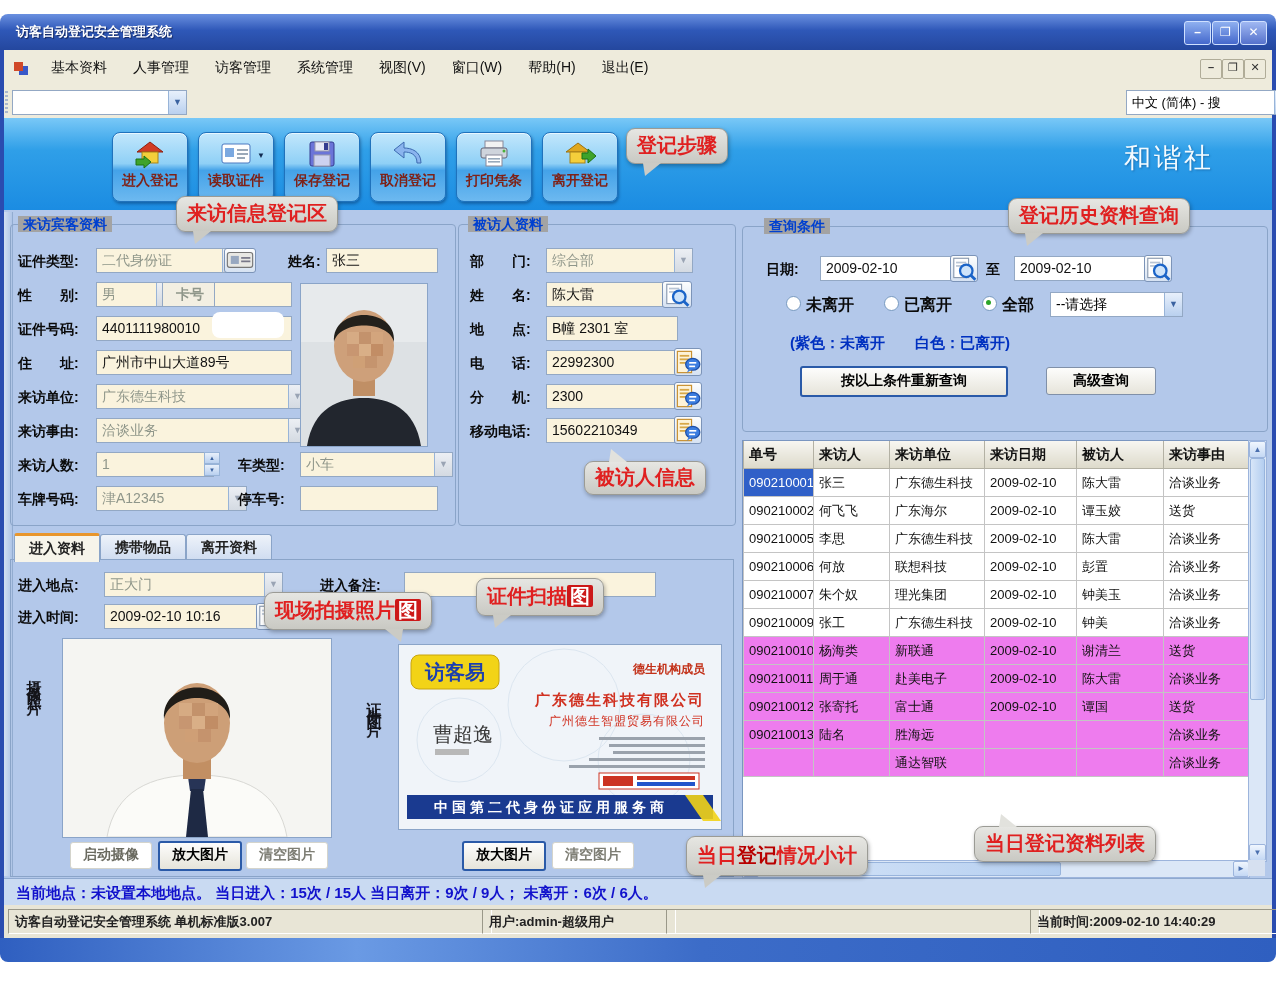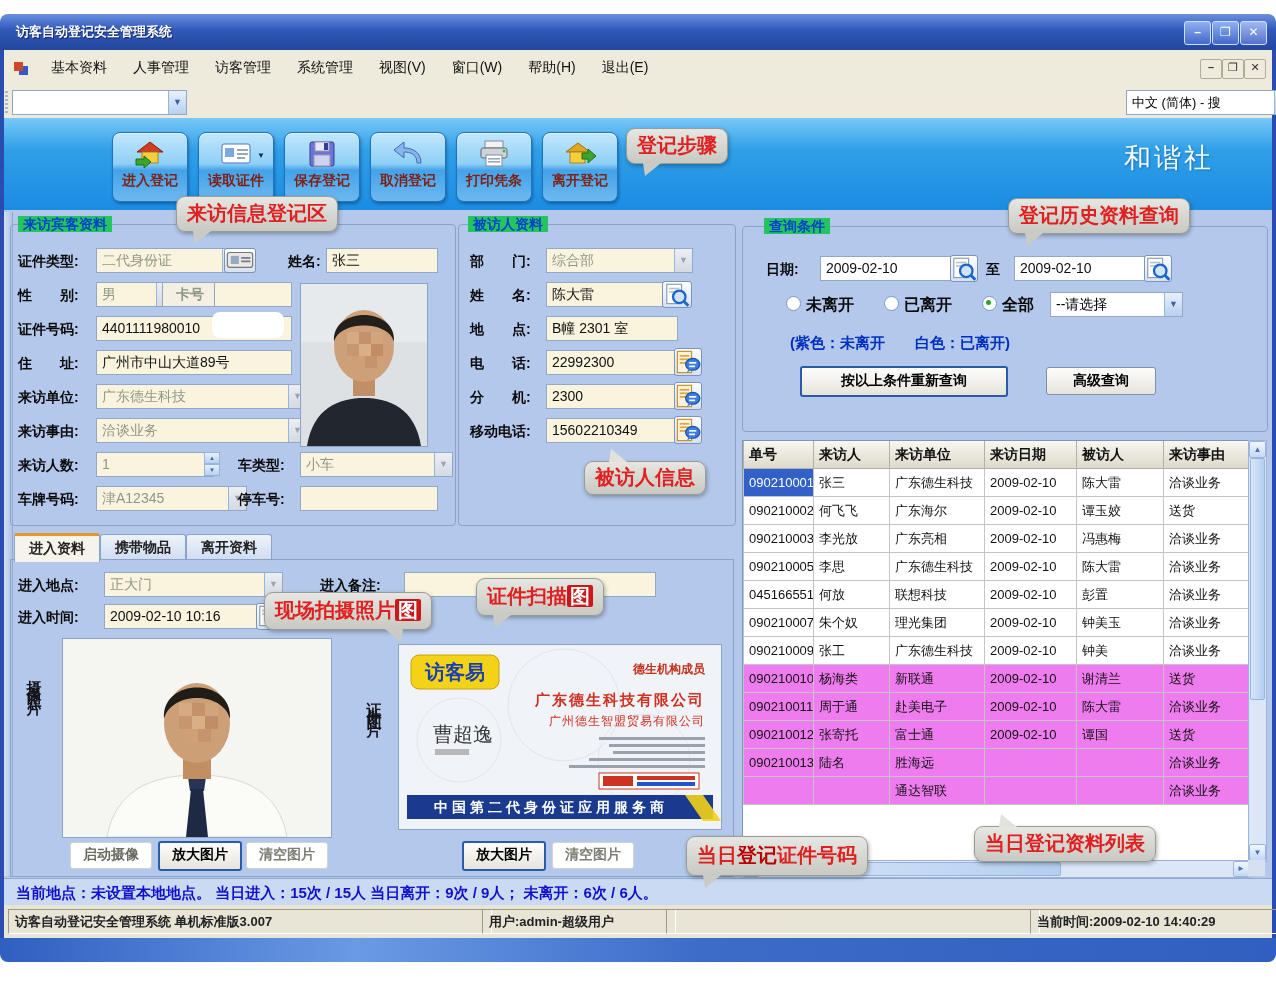--- a/index.html
+++ b/index.html
@@ -36,21 +36,21 @@
   .ab-icon{display:block;width:34px;height:30px;margin:6px auto 0}
   .ab-icon svg{width:34px;height:30px}
   .ab-caret{position:absolute;right:8px;top:18px;font-size:8px;color:#102a50}
   .ab-label{display:block;margin-top:3px;font-size:14px;font-weight:bold;color:#7e2218}
   #brand{position:absolute;right:2px;top:140px;width:150px;color:#f4fbff;font-size:27px;letter-spacing:3px;
     white-space:nowrap;overflow:hidden;text-shadow:1px 1px 2px #1a6eb0}
   
   #content{position:absolute;left:4px;top:210px;width:1268px;height:668px;background:#b3c8ea}
   #left-strip{position:absolute;left:4px;top:212px;width:8px;height:664px;background:linear-gradient(90deg,#d2dff2,#aec4e6);border-right:1px solid #92acd0}
   .groupbox{position:absolute;border:1px solid #8aa4c8;border-radius:4px}
-  .gb-title{position:absolute;font-size:14px;font-weight:bold;color:#0040d0;background:#22c55e;padding:0 5px;line-height:16px}
+  .gb-title{position:absolute;font-size:14px;font-weight:bold;color:#0040d0;background:#a3a3a3;padding:0 5px;line-height:16px}
   .lbl{position:absolute;font-size:14px;font-weight:bold;color:#0a0a0a;white-space:nowrap}
   .input{position:absolute;height:23px;background:#faf3dd;border:1px solid #93a8c4;font-size:14px;
     line-height:23px;padding:0 5px;overflow:hidden;white-space:nowrap;color:#111}
   .input.white{background:#fff}
   .input.disabled{color:#8f968a}
   .icon-btn{position:absolute;border:1px solid #7c94b8;border-radius:3px;background:linear-gradient(#fdfefe,#d6e2f2);text-align:center}
   .icon-btn svg{width:100%;height:100%}
   .spin{position:absolute;width:16px;height:23px;display:flex;flex-direction:column}
   .spin span{flex:1;font-size:6px;line-height:10px;text-align:center;color:#3a62a0;background:linear-gradient(#e8f0fb,#b9d0ef);border:1px solid #98b4d8}
   .redact{position:absolute;background:#fff;border-radius:8px}
@@ -370,37 +370,29 @@
         </tr>
         <tr>
           <td>090210002</td>
           <td>何飞飞</td>
           <td>广东海尔</td>
           <td>2009-02-10</td>
           <td>谭玉姣</td>
           <td>送货</td>
         </tr>
         <tr>
-          <td>090210003</td>
-          <td>李光放</td>
-          <td>广东亮相</td>
-          <td>2009-02-10</td>
-          <td>冯惠梅</td>
-          <td>洽谈业务</td>
-        </tr>
-        <tr>
           <td>090210005</td>
           <td>李思</td>
           <td>广东德生科技</td>
           <td>2009-02-10</td>
           <td>陈大雷</td>
           <td>洽谈业务</td>
         </tr>
         <tr>
-          <td>045166551</td>
+          <td>090210006</td>
           <td>何放</td>
           <td>联想科技</td>
           <td>2009-02-10</td>
           <td>彭置</td>
           <td>洽谈业务</td>
         </tr>
         <tr>
           <td>090210007</td>
           <td>朱个奴</td>
           <td>理光集团</td>
@@ -548,21 +540,21 @@
 </div>
 <div class="btn focus" style="left:462px;top:841px;width:80px;height:26px;line-height:22px">放大图片</div>
 <div class="btn flat" style="left:552px;top:842px;width:80px;height:25px;line-height:23px">清空图片</div>
 
 <div class="callout tail-bl" id="co-steps" style="left:626px;top:128px;height:34px;line-height:32px"><span>登记步骤</span></div>
 <div class="callout tail-bl" id="co-visitor-area" style="left:176px;top:196px;height:34px;line-height:32px"><span>来访信息登记区</span></div>
 <div class="callout tail-bl" id="co-history-query" style="left:1008px;top:198px;height:34px;line-height:32px"><span>登记历史资料查询</span></div>
 <div class="callout tail-tl" id="co-interviewee" style="left:584px;top:461px;height:32px;line-height:30px"><span>被访人信息</span></div>
 <div class="callout tail-br" id="co-live-photo" style="left:264px;top:592px;height:36px;line-height:34px"><span>现场拍摄照片</span><span class="co-hl">图</span></div>
 <div class="callout tail-bl" id="co-id-scan" style="left:476px;top:578px;height:36px;line-height:34px"><span>证件扫描</span><span class="co-hl">图</span></div>
-<div class="callout tail-bl" id="co-daily-summary" style="left:686px;top:836px;height:38px;line-height:36px"><span>当日</span><span class="co-strong">登记</span><span>证件号码</span></div>
+<div class="callout tail-bl" id="co-daily-summary" style="left:686px;top:836px;height:38px;line-height:36px"><span>当日</span><span class="co-strong">登记</span><span>情况小计</span></div>
 <div class="callout tail-tl" id="co-daily-list" style="left:974px;top:826px;height:34px;line-height:32px"><span>当日登记资料列表</span></div>
 
 <div id="summary-line">当前地点：未设置本地地点。 当日进入：15次 / 15人  当日离开：9次 / 9人；  未离开：6次 / 6人。</div>
 <div id="statusbar">
   <span class="spanel" style="left:4px;width:470px">访客自动登记安全管理系统 单机标准版3.007</span>
   <span class="spanel" style="left:478px;width:180px">用户:admin-超级用户</span>
   <span class="spanel" style="left:662px;width:360px"></span>
   <span class="spanel" style="left:1026px;width:238px">当前时间:2009-02-10 14:40:29</span>
 </div>
 <div id="bottom-edge"></div>

